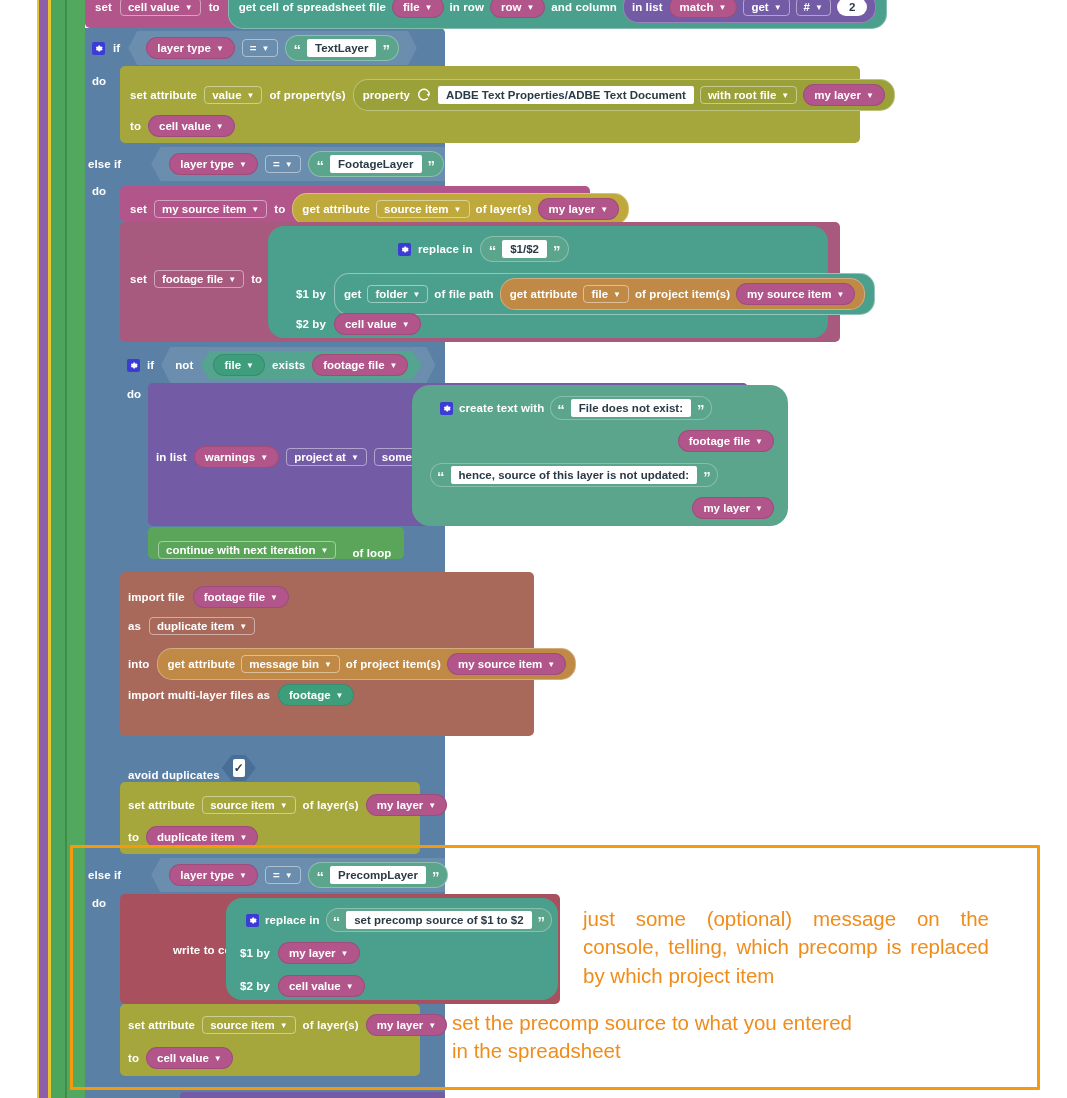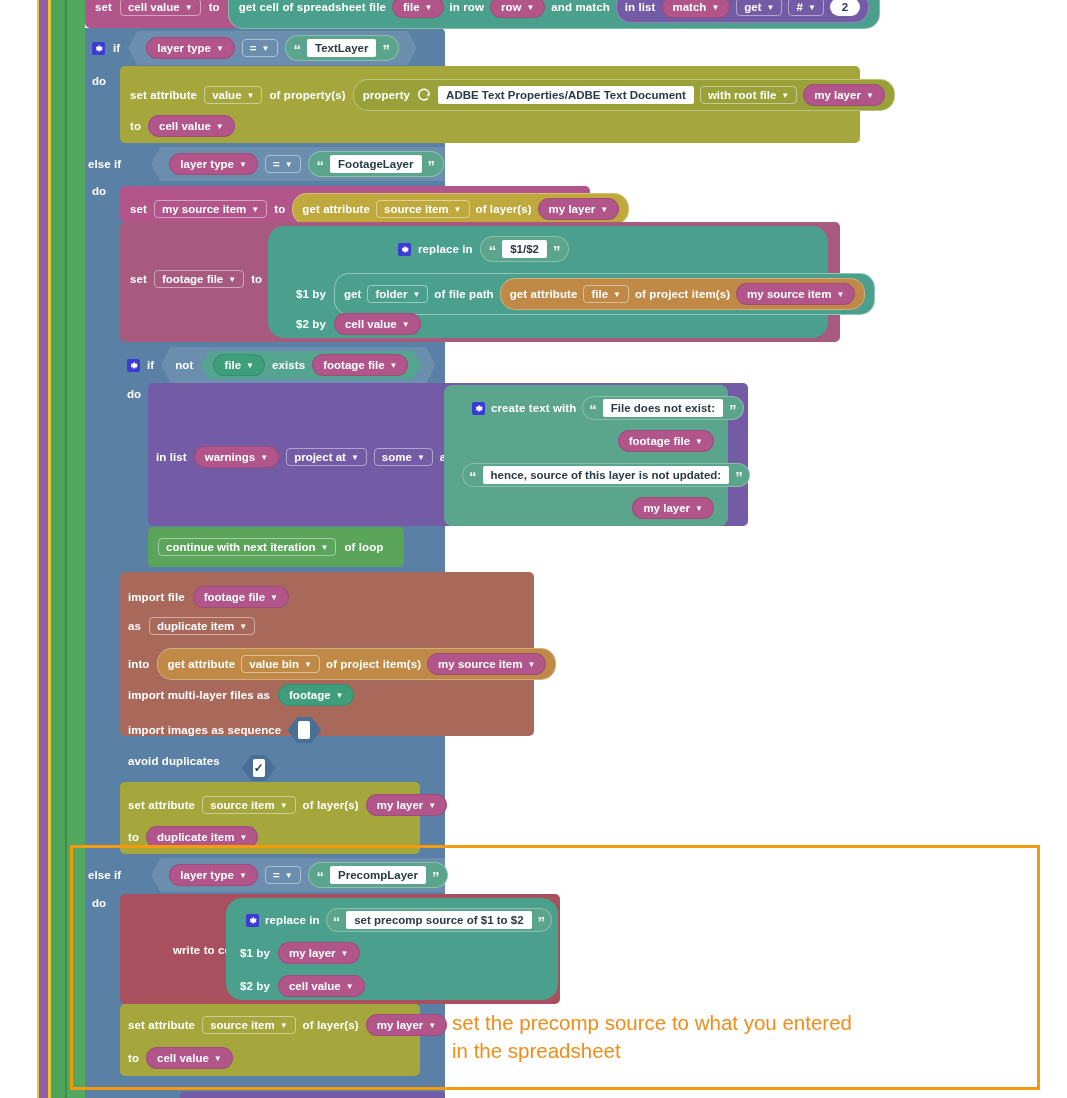--- a/index.html
+++ b/index.html
@@ -144,21 +144,21 @@
       <span class="lbl">get cell of spreadsheet file</span>
       <span class="pill">
         <span>file</span>
         <span class="car">▼</span>
       </span>
       <span class="lbl">in row</span>
       <span class="pill">
         <span>row</span>
         <span class="car">▼</span>
       </span>
-      <span class="lbl">and match</span>
+      <span class="lbl">and column</span>
 
       <span class="rep" style="background:#745ba5;border:1px solid rgba(255,255,255,.25);padding:4px 8px;">
         <span class="lbl">in list</span>
         <span class="pill">
           <span>match</span>
           <span class="car">▼</span>
         </span>
         <span class="dd">
           <span>get</span>
           <span class="car">▼</span>
@@ -376,21 +376,21 @@
         <span>project at</span>
         <span class="car">▼</span>
       </span>
       <span class="dd">
         <span>some</span>
         <span class="car">▼</span>
       </span>
       <span class="lbl">as</span>
     </div>
 
-    <div class="blk c-textl" style="left:296px;top:2px;width:284px;height:141px;border-radius:8px;">
+    <div class="blk c-textl" style="left:264px;top:2px;width:376px;height:141px;border-radius:18px;">
       <div style="position:absolute;left:28px;top:11px;display:flex;align-items:center;gap:6px;">
         <span class="gear">
           <svg width="9" height="9" viewBox="0 0 24 24">
               <path fill="#fff" d="M12 8a4 4 0 100 8 4 4 0 000-8zm0 6a2 2 0 110-4 2 2 0 010 4zM21 12l2-2-2-3.4-2.7.8a7.6 7.6 0 00-1.6-.9L16 4h-4l-.7 2.5c-.6.2-1.1.5-1.6.9L7 6.6 5 10l2 2-2 2 2 3.4 2.7-.8c.5.4 1 .7 1.6.9L12 20h4l.7-2.5c.6-.2 1.1-.5 1.6-.9l2.7.8L23 14z"></path>
             </svg>
         </span>
         <span class="lbl">create text with</span>
         <span class="rep green" style="padding:2px 6px;border:1px solid rgba(255,255,255,.28);">
           <span class="q">“</span>
           <span class="tfield">File does not exist:</span>
@@ -412,21 +412,21 @@
       </div>
       <div style="position:absolute;right:14px;top:112px;">
         <span class="pill">
           <span>my layer</span>
           <span class="car">▼</span>
         </span>
       </div>
     </div>
   </div>
 
-  <div class="blk c-flow" style="left:148px;top:527px;width:256px;height:40px;display:flex;align-items:center;padding-left:10px;gap:8px;">
+  <div class="blk c-flow" style="left:148px;top:527px;width:256px;height:32px;display:flex;align-items:flex-end;padding-left:10px;gap:16px;">
     <div class="notch" style="background:#5ba55b;"></div>
     <span class="dd">
       <span>continue with next iteration</span>
       <span class="car">▼</span>
     </span>
     <span class="lbl">of loop</span>
   </div>
 
   <div class="blk c-import" style="left:120px;top:572px;width:414px;height:164px;">
     <div class="notch" style="background:#a8695b;"></div>
@@ -442,44 +442,38 @@
       <span class="dd">
         <span>duplicate item</span>
         <span class="car">▼</span>
       </span>
     </div>
     <div style="position:absolute;left:8px;top:76px;display:flex;align-items:center;gap:8px;">
       <span class="lbl">into</span>
       <span class="rep brown">
         <span class="lbl">get attribute</span>
         <span class="dd">
-          <span>value bin</span>
+          <span>message bin</span>
           <span class="car">▼</span>
         </span>
         <span class="lbl">of project item(s)</span>
         <span class="pill">
           <span>my source item</span>
           <span class="car">▼</span>
         </span>
       </span>
     </div>
     <div style="position:absolute;left:8px;top:112px;display:flex;align-items:center;gap:8px;">
       <span class="lbl">import multi-layer files as</span>
       <span class="pill green">
         <span>footage</span>
         <span class="car">▼</span>
       </span>
     </div>
-    <div style="position:absolute;left:8px;top:145px;display:flex;align-items:center;gap:6px;">
-      <span class="lbl">import images as sequence</span>
-      <span class="cbx">
-        <span class="box"></span>
-      </span>
-    </div>
-    <div style="position:absolute;left:8px;top:183px;display:flex;align-items:flex-start;gap:22px;">
+    <div style="position:absolute;left:8px;top:183px;display:flex;align-items:flex-end;gap:2px;">
       <span class="lbl">avoid duplicates</span>
       <span class="cbx">
         <span class="box">✓</span>
       </span>
     </div>
   </div>
 
   <div class="blk c-attr" style="left:120px;top:782px;width:300px;height:72px;">
     <div class="notch" style="background:#a5a63b;"></div>
     <div style="position:absolute;left:8px;top:12px;display:flex;align-items:center;gap:7px;">
@@ -581,16 +575,17 @@
         <span class="car">▼</span>
       </span>
     </div>
   </div>
 
   <div class="blk c-loop" style="left:85px;top:1076px;width:360px;height:22px;border-radius:0;"></div>
   <div class="blk c-list" style="left:180px;top:1092px;width:265px;height:6px;border-radius:4px 4px 0 0;"></div>
 
   <div class="callout" style="left:70px;top:845px;width:970px;height:245px;"></div>
 
+  <div class="anno just" style="left:583px;top:905px;width:406px;">just some (optional) message on the console, telling, which precomp is replaced by which project item</div>
 
   <div class="anno" style="left:452px;top:1009px;width:420px;">set the precomp source to what you entered in the spreadsheet</div>
 
 </div>
 
 </body></html>

